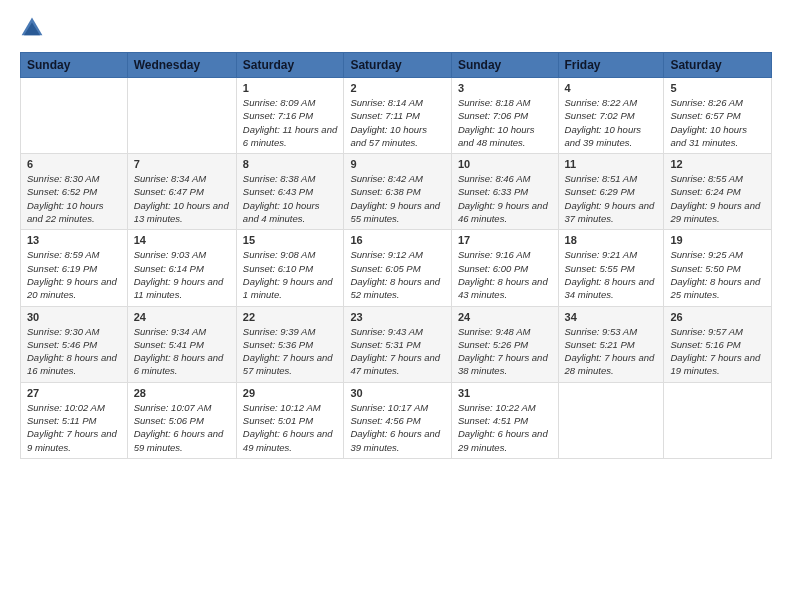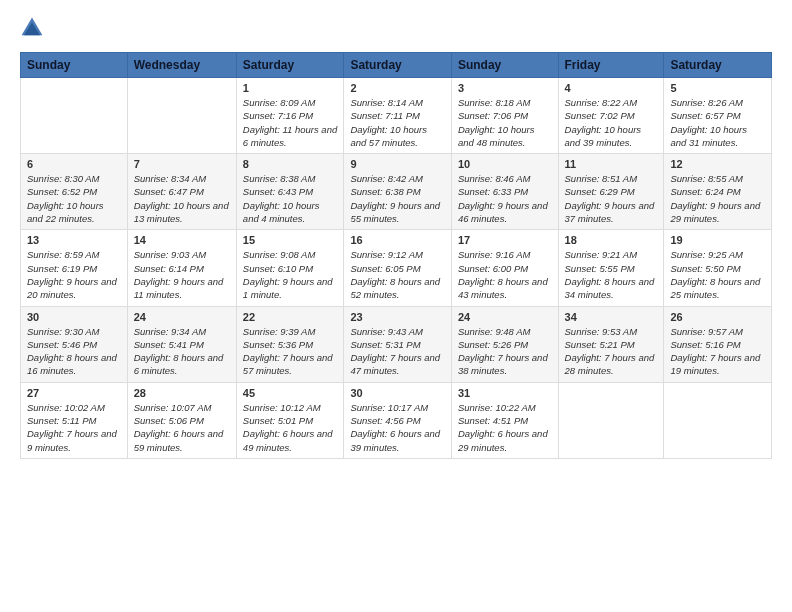--- a/index.html
+++ b/index.html
@@ -248,21 +248,21 @@
         <tr>
           <td>
             <span class="day-number">27</span>
             <div class="day-info">Sunrise: 10:02 AM<br>Sunset: 5:11 PM<br>Daylight: 7 hours and 9 minutes.</div>
           </td>
           <td>
             <span class="day-number">28</span>
             <div class="day-info">Sunrise: 10:07 AM<br>Sunset: 5:06 PM<br>Daylight: 6 hours and 59 minutes.</div>
           </td>
           <td>
-            <span class="day-number">45</span>
+            <span class="day-number">29</span>
             <div class="day-info">Sunrise: 10:12 AM<br>Sunset: 5:01 PM<br>Daylight: 6 hours and 49 minutes.</div>
           </td>
           <td>
             <span class="day-number">30</span>
             <div class="day-info">Sunrise: 10:17 AM<br>Sunset: 4:56 PM<br>Daylight: 6 hours and 39 minutes.</div>
           </td>
           <td>
             <span class="day-number">31</span>
             <div class="day-info">Sunrise: 10:22 AM<br>Sunset: 4:51 PM<br>Daylight: 6 hours and 29 minutes.</div>
           </td>

